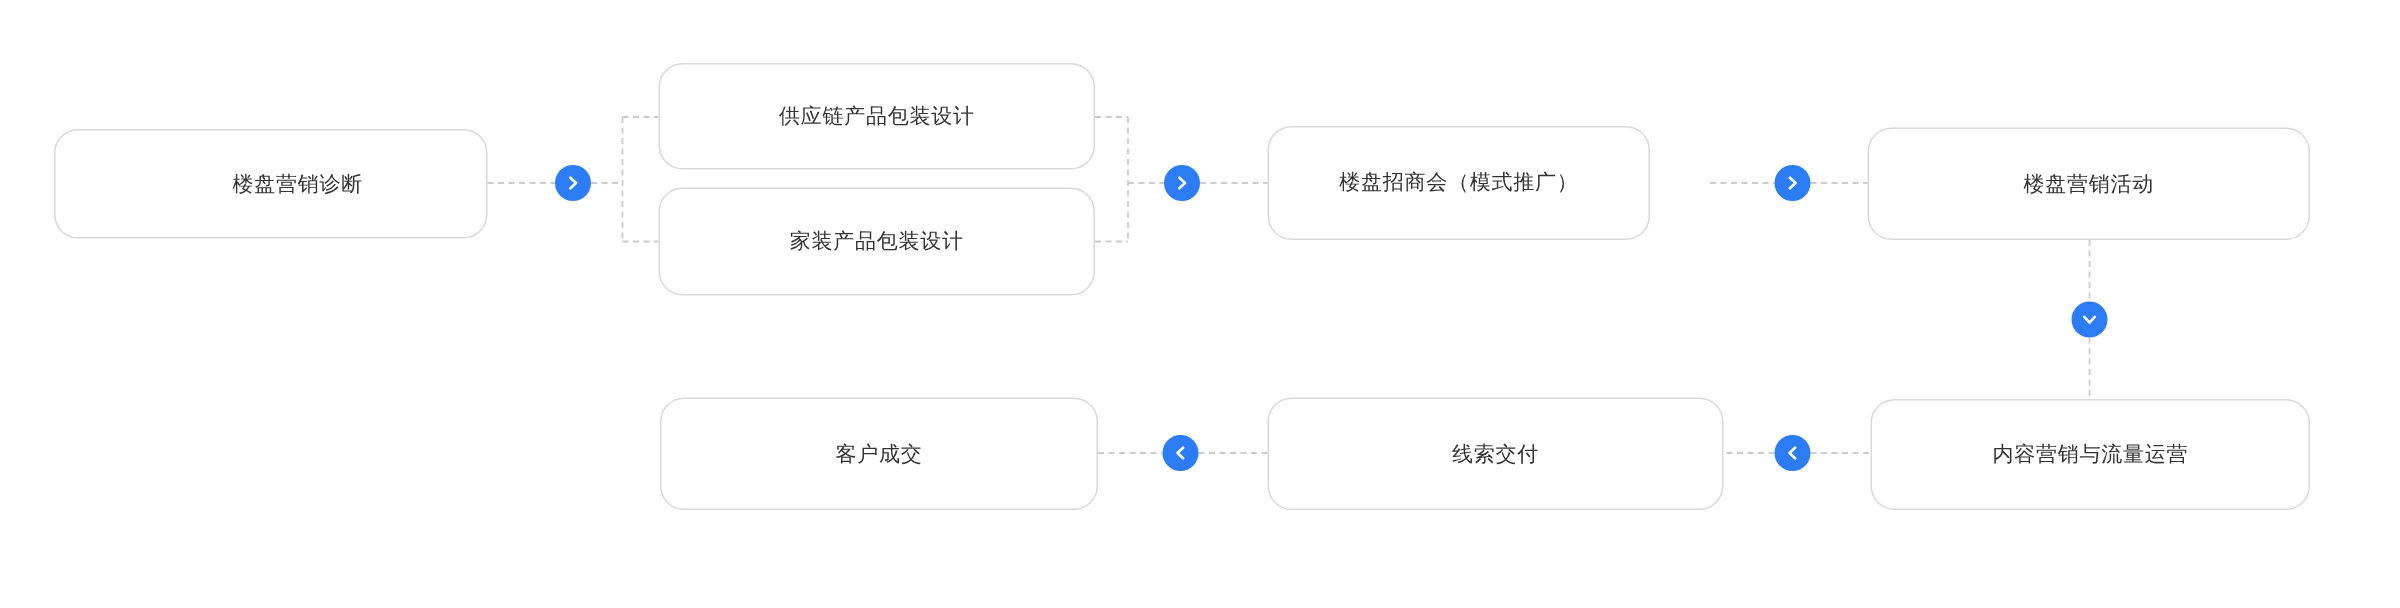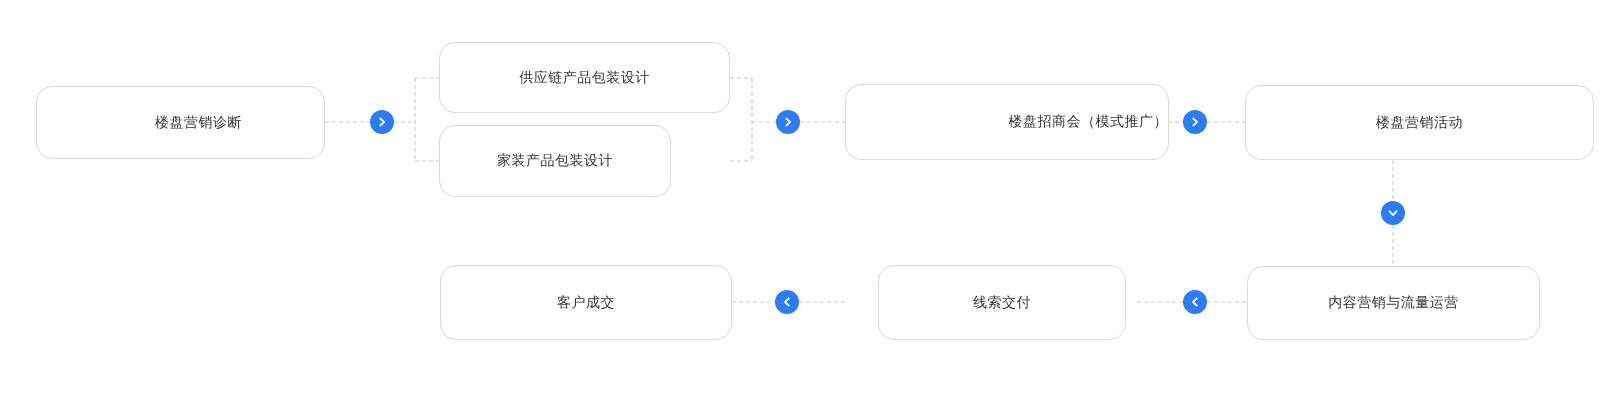--- a/index.html
+++ b/index.html
@@ -104,37 +104,37 @@
   </svg>
 
   <div class="node" style="left:36px; top:86px; width:289px; height:73px;padding-left:36px;">
     <span>楼盘营销诊断</span>
   </div>
 
   <div class="node" style="left:439px; top:42px; width:291px; height:71px;">
     <span>供应链产品包装设计</span>
   </div>
 
-  <div class="node" style="left:439px; top:125px; width:232px; height:72px;">
+  <div class="node" style="left:439px; top:125px; width:291px; height:72px;">
     <span>家装产品包装设计</span>
   </div>
 
-  <div class="node" style="left:845px; top:84px; width:324px; height:76px;justify-content:flex-end;">
+  <div class="node" style="left:845px; top:84px; width:255px; height:76px;">
     <span>楼盘招商会（模式推广）</span>
   </div>
 
-  <div class="node" style="left:1245px; top:85px; width:349px; height:75px;">
+  <div class="node" style="left:1245px; top:85px; width:295px; height:75px;">
     <span>楼盘营销活动</span>
   </div>
 
   <div class="node" style="left:1247px; top:266px; width:293px; height:74px;text-align:right;">
     <span>内容营销与流量运营</span>
   </div>
 
-  <div class="node" style="left:845px; top:265px; width:248px; height:75px;margin-left:33px;">
+  <div class="node" style="left:845px; top:265px; width:304px; height:75px;">
     <span>线索交付</span>
   </div>
 
   <div class="node" style="left:440px; top:265px; width:292px; height:75px;text-align:right;">
     <span>客户成交</span>
   </div>
 
   <div class="arrow dir-right" style="left:370px; top:110px;">
     <span class="icon">
       <svg width="14" height="14" viewBox="0 0 24 24">

